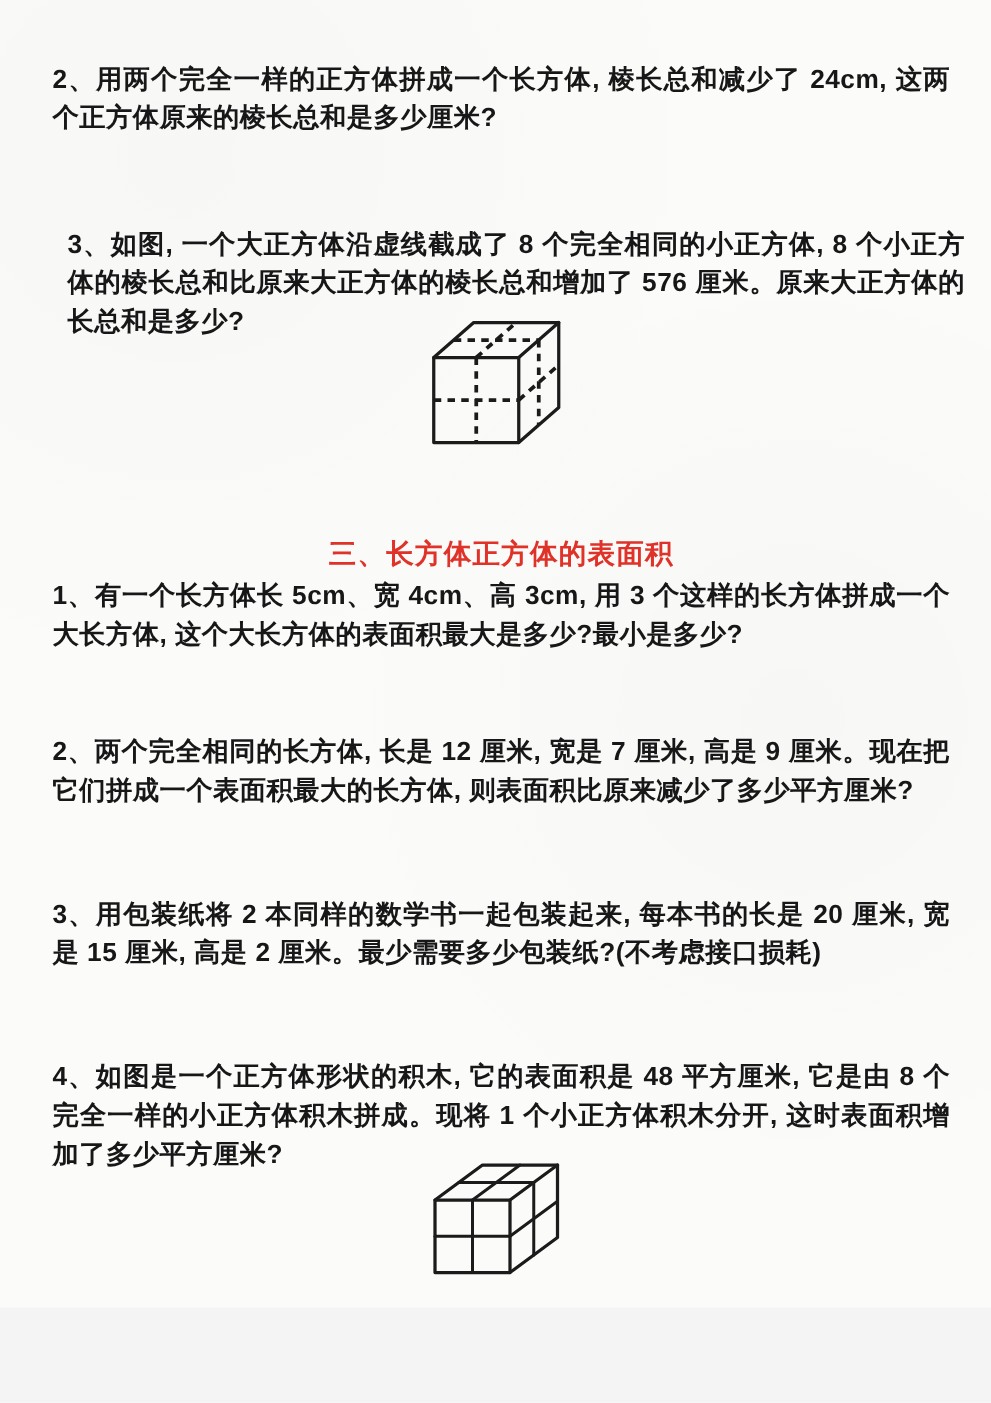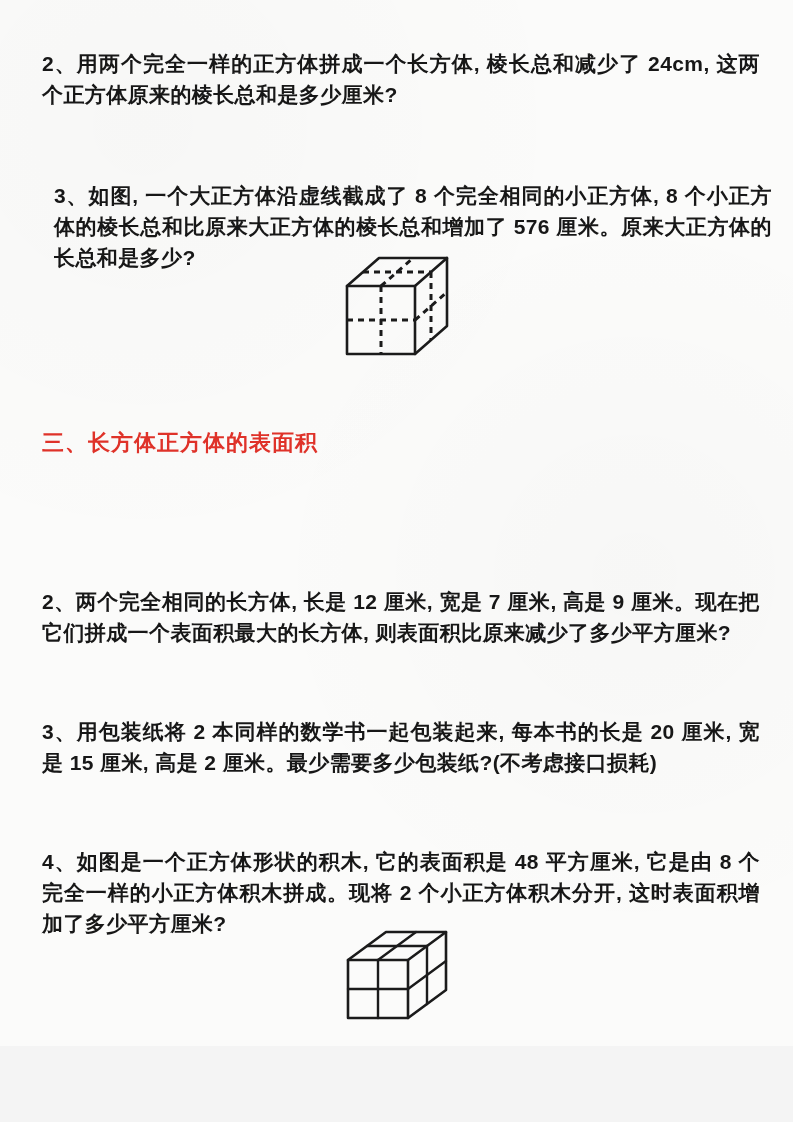--- a/index.html
+++ b/index.html
@@ -76,28 +76,29 @@
       <path class="cube-dash" d="M38,34 L70,6"></path>
       <path class="cube-dash" d="M88,20 L88,88"></path>
       <path class="cube-dash" d="M72,68 L104,40"></path>
 
       <path class="cube-stroke" d="M4,34 L36,6 L104,6 L104,74 L72,102 L4,102 Z"></path>
       <path class="cube-stroke" d="M4,34 L72,34 L104,6"></path>
       <path class="cube-stroke" d="M72,34 L72,102"></path>
     </svg>
   </div>
 
-  <h2 class="heading" style="top:429px;">三、长方体正方体的表面积</h2>
+  <h2 class="heading" style="top:429px;text-align:center;">三、长方体正方体的表面积</h2>
 
+  <p class="q" style="top:461px;">1、有一个长方体长 5cm、宽 4cm、高 3cm, 用 3 个这样的长方体拼成一个大长方体, 这个大长方体的表面积最大是多少?最小是多少?</p>
 
   <p class="q" style="top:586px;">2、两个完全相同的长方体, 长是 12 厘米, 宽是 7 厘米, 高是 9 厘米。现在把它们拼成一个表面积最大的长方体, 则表面积比原来减少了多少平方厘米?</p>
 
   <p class="q" style="top:716px;">3、用包装纸将 2 本同样的数学书一起包装起来, 每本书的长是 20 厘米, 宽是 15 厘米, 高是 2 厘米。最少需要多少包装纸?(不考虑接口损耗)</p>
 
-  <p class="q" style="top:846px;">4、如图是一个正方体形状的积木, 它的表面积是 48 平方厘米, 它是由 8 个完全一样的小正方体积木拼成。现将 2 个小正方体积木分开, 这时表面积增加了多少平方厘米?</p>
+  <p class="q" style="top:846px;">4、如图是一个正方体形状的积木, 它的表面积是 48 平方厘米, 它是由 8 个完全一样的小正方体积木拼成。现将 1 个小正方体积木分开, 这时表面积增加了多少平方厘米?</p>
 
   <div class="fig" style="left:344px;top:928px;">
     <svg width="106" height="94" viewBox="0 0 106 94">
 
       <path class="cube-div" d="M34,32 L34,90"></path>
       <path class="cube-div" d="M4,61 L64,61"></path>
       <path class="cube-div" d="M23,18 L83,18"></path>
       <path class="cube-div" d="M34,32 L72,4"></path>
       <path class="cube-div" d="M83,18 L83,76"></path>
       <path class="cube-div" d="M64,61 L102,33"></path>

